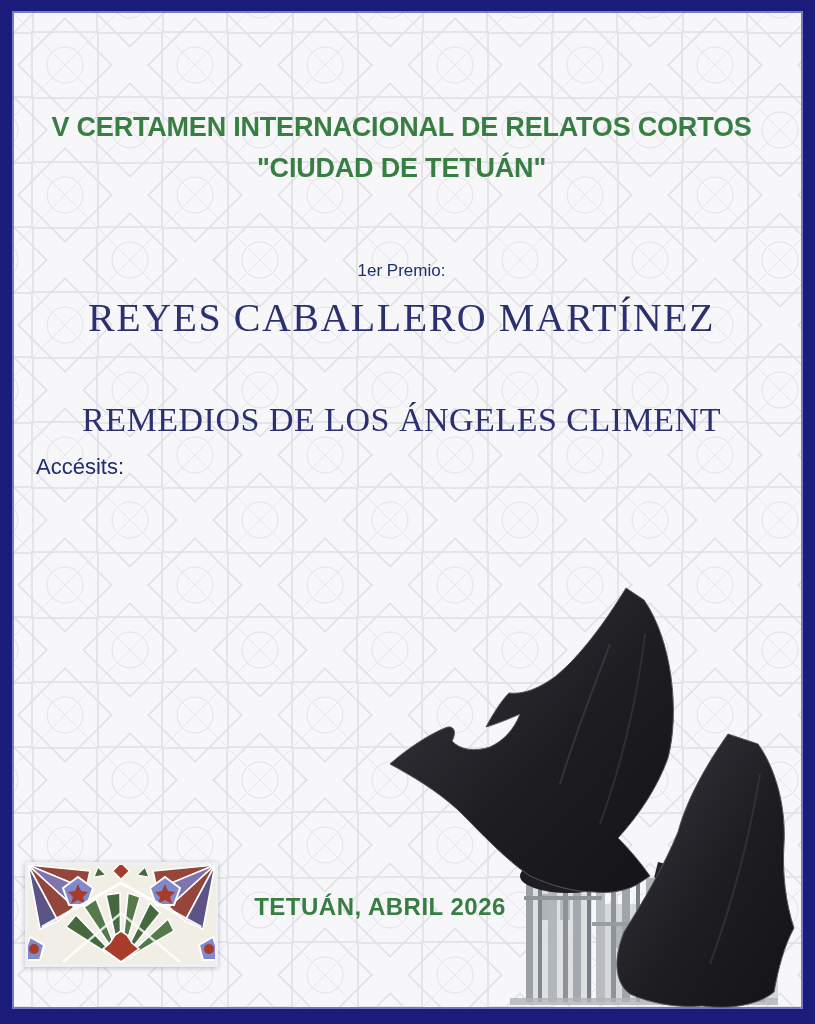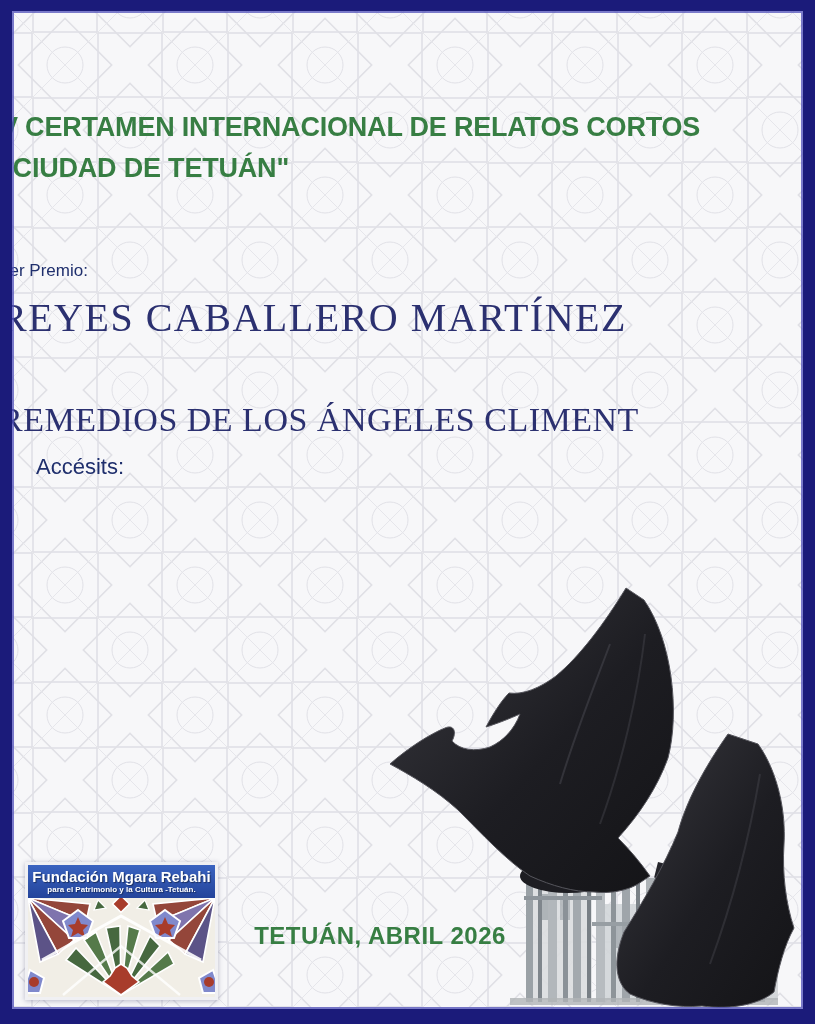--- a/index.html
+++ b/index.html
@@ -18,31 +18,31 @@
     background:var(--page-bg);overflow:hidden;
   }
   .bg-pattern{position:absolute;left:0;top:0;z-index:0;opacity:.65;}
   .frame{
     position:absolute;inset:0;z-index:10;pointer-events:none;
     border-style:solid;border-color:var(--border-navy);
     border-width:11px 12px 15px 12px;
     box-shadow:inset 0 0 0 2px rgba(80,80,185,.75);
   }
   .layer{position:absolute;z-index:2;}
-  .center-line{left:0;right:12px;text-align:left;white-space:pre;line-height:1.1;}
+  .center-line{left:0;right:12px;text-align:center;white-space:pre;line-height:1.1;}
   .title{font-weight:bold;font-size:27px;color:var(--title-green);letter-spacing:-.2px;}
   .prize-label{font-size:17px;color:var(--label-navy);}
   .serif-name{font-family:"Liberation Serif",serif;color:var(--name-navy);}
   .winner-1{font-size:40px;letter-spacing:1.5px;}
   .winner-2{font-size:34px;letter-spacing:.5px;}
   .accesits-label{left:36px;top:454px;font-size:22px;color:var(--label-navy);}
   .accesit-list{left:143px;top:491px;}
   .accesit-item{font-size:31px;line-height:37px;letter-spacing:.5px;white-space:pre;}
   .date-line{
-    left:230px;top:922px;width:300px;text-align:center;
+    left:230px;top:893px;width:300px;text-align:center;
     font-weight:bold;font-size:24px;letter-spacing:.5px;color:var(--title-green);white-space:pre;
   }
   .monument{left:360px;top:574px;width:448px;height:442px;z-index:1;}
   .logo{
     left:25px;top:862px;width:193px;z-index:3;background:#fff;
     border:3px solid #f0f0f3;box-shadow:0 1px 5px rgba(40,40,90,.3);
   }
   .logo-band{
     background:linear-gradient(#3a63c0,#24449b);
     color:#fff;text-align:center;padding:3px 0 4px 0;
@@ -169,24 +169,20 @@
         C 292 430, 318 434, 342 432
         C 372 436, 400 430, 414 418
         C 418 396, 424 372, 434 354
         C 426 330, 422 300, 424 270
         C 426 238, 418 198, 398 170 Z"></path>
       <path d="M 400 200 C 390 260, 372 330, 350 390" stroke="#4a4a52" stroke-width="2" fill="none" opacity=".4"></path>
     </g>
   </svg>
 
   <div class="layer logo">
-    <div class="logo-band">
-      <div class="logo-title">Fundación Mgara Rebahi</div>
-      <div class="logo-subtitle">para el Patrimonio y la Cultura -Tetuán.</div>
-    </div>
     <svg class="logo-mosaic" width="187" height="99" viewBox="0 0 187 99" aria-hidden="true">
       <rect width="187" height="99" fill="#f1eee6"></rect>
 
       <g stroke="#fff" stroke-width="1.6">
         <path d="M0 0 L62 6 L58 24 Z" fill="#94463a"></path>
         <path d="M0 0 L58 24 L46 42 Z" fill="#7f74ad"></path>
         <path d="M0 0 L46 42 L30 56 Z" fill="#94463a"></path>
         <path d="M0 0 L30 56 L12 64 Z" fill="#5c5387"></path>
         <path d="M187 0 L125 6 L129 24 Z" fill="#94463a"></path>
         <path d="M187 0 L129 24 L141 42 Z" fill="#7f74ad"></path>

